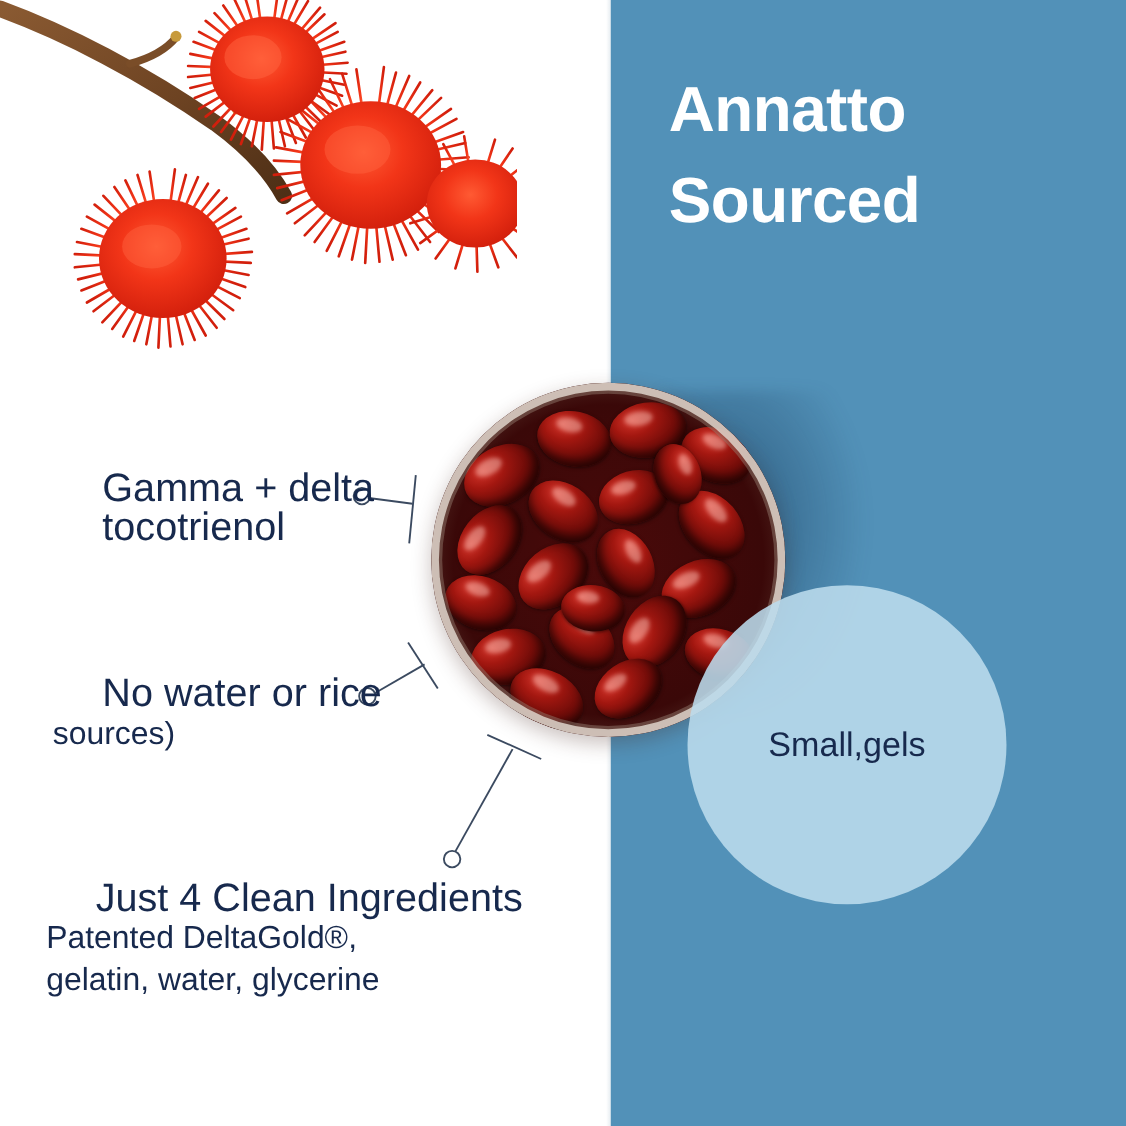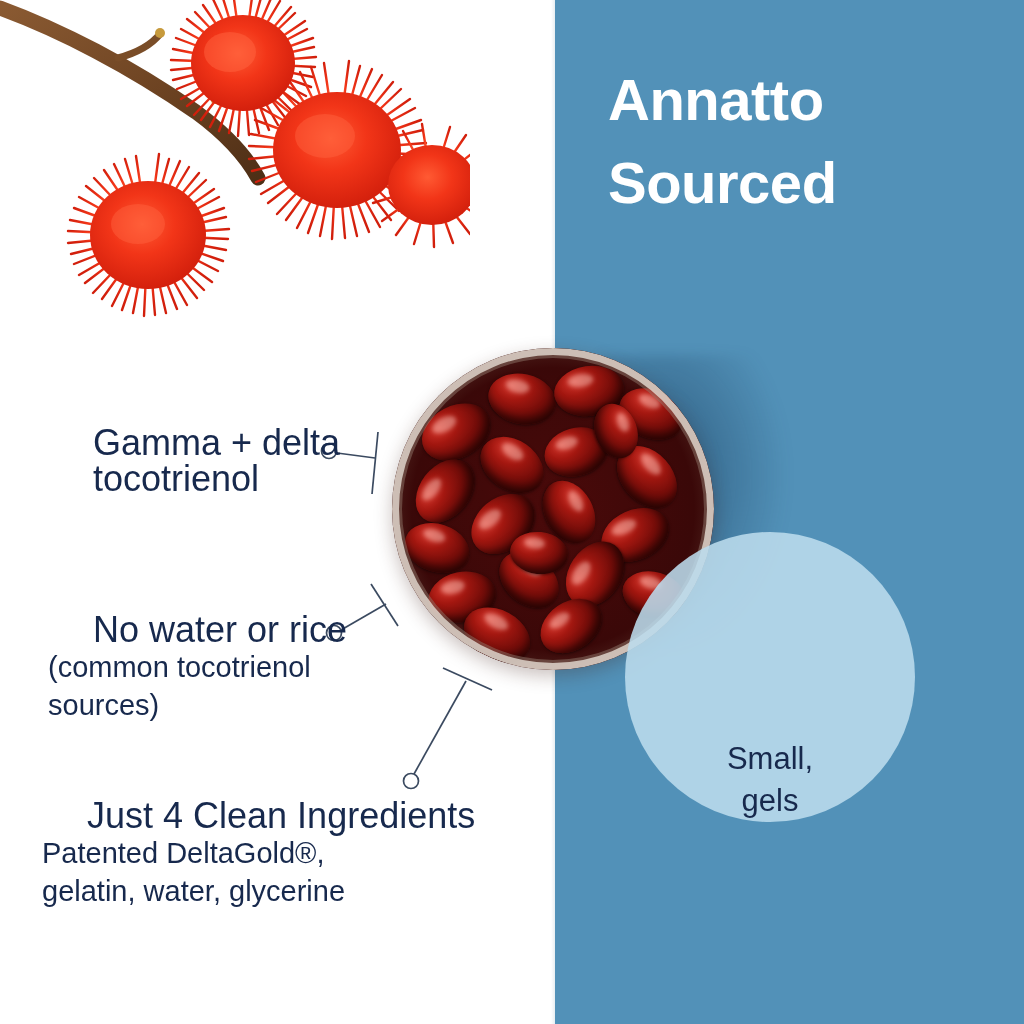--- a/index.html
+++ b/index.html
@@ -59,21 +59,21 @@
     border-radius:50%;background:rgba(255,210,200,.45);filter:blur(2px);
   }
 
   
   .soft-circle{
     position:absolute;left:625px;top:532px;width:290px;height:290px;
     border-radius:50%;background:rgba(188,220,237,.88);
   }
   .soft-circle-text{
     position:absolute;left:625px;top:532px;width:290px;height:290px;
-    display:flex;flex-direction:column;align-items:center;justify-content:flex-end;
+    display:flex;flex-direction:row;align-items:center;justify-content:center;
     color:#17294d;font-size:31px;line-height:42px;text-align:center;
   }
 
   
   .callout{position:absolute;color:#17294d;}
   .callout .strong{font-weight:normal;font-size:36px;line-height:36px;margin-left:45px;}
   .callout .light{font-weight:normal;font-size:29px;line-height:38px;}
 
   .c1{left:48px;top:425px;width:330px;}
   .c2{left:48px;top:612px;width:340px;}
@@ -352,21 +352,20 @@
     </g>
   </svg>
 
   <div class="callout c1">
     <div class="strong">Gamma + delta</div>
     <div class="strong">tocotrienol</div>
   </div>
 
   <div class="callout c2">
     <div class="strong">No water or rice</div>
-    <div class="light">(common tocotrienol</div>
     <div class="light">sources)</div>
   </div>
 
   <div class="callout c3">
     <div class="strong">Just 4 Clean Ingredients</div>
     <div class="light">Patented DeltaGold®,</div>
     <div class="light">gelatin, water, glycerine</div>
   </div>
 
 </div>

